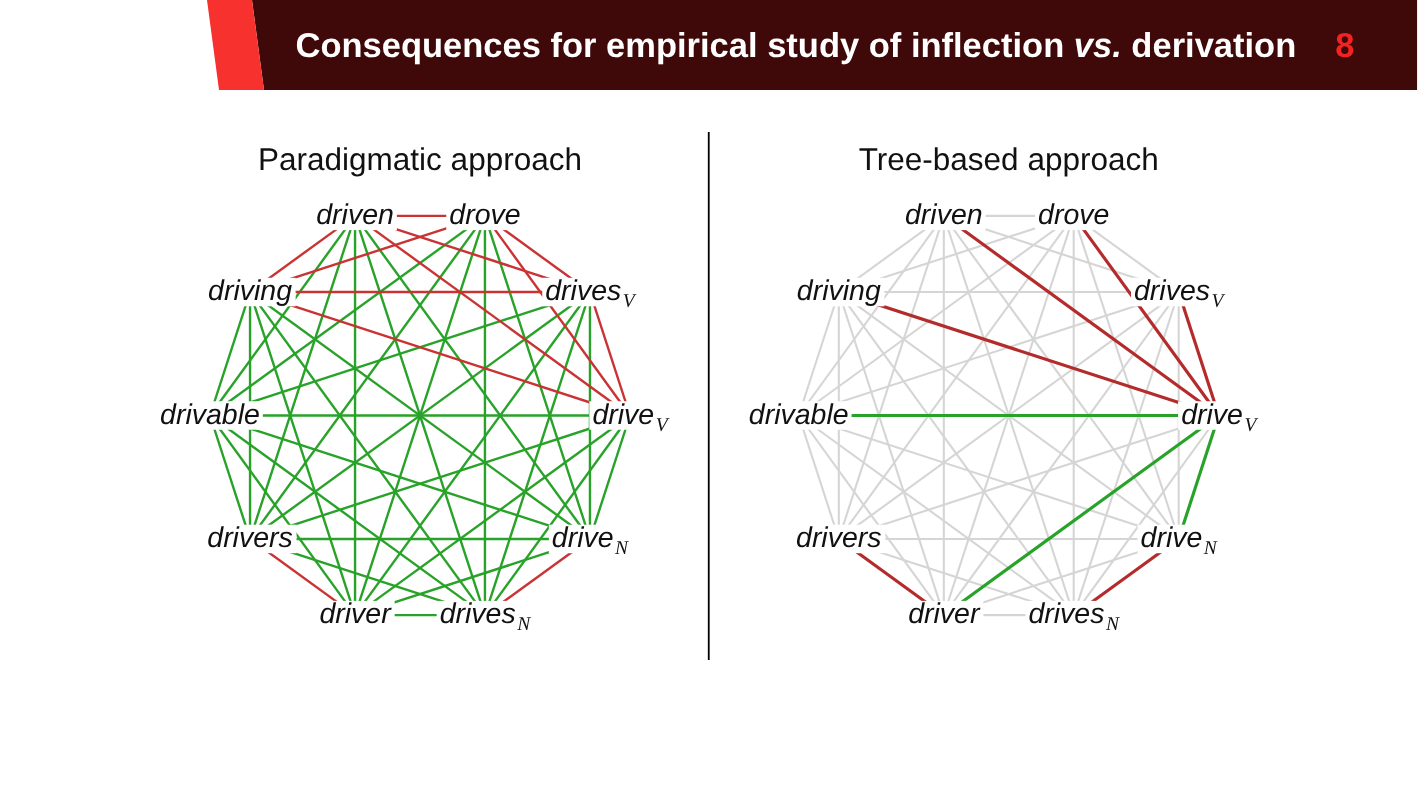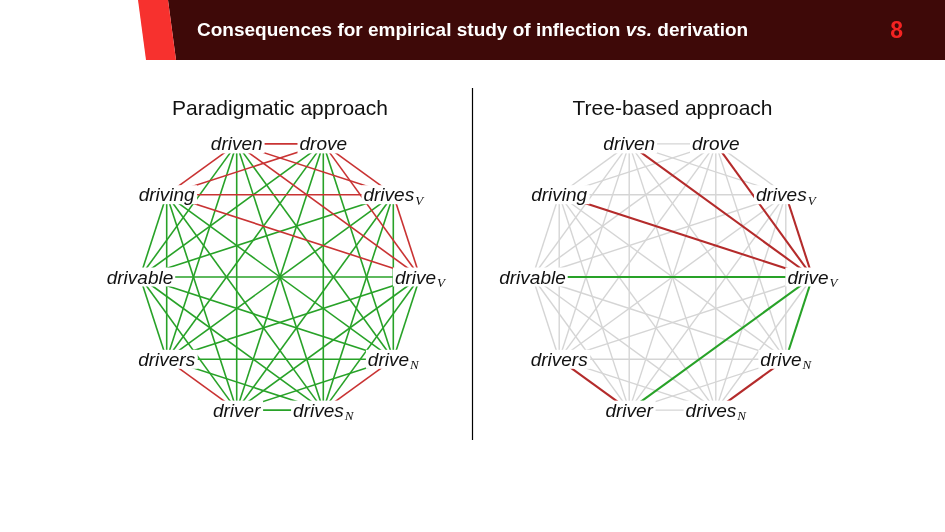--- a/index.html
+++ b/index.html
@@ -7,21 +7,21 @@
          font-family:"Liberation Sans", sans-serif;}
   
   .header{position:absolute;left:0;top:0;width:945px;height:60px;}
   .header-bg{position:absolute;left:0;top:0;width:945px;height:60px;
              background:var(--header-bg);
              clip-path:polygon(168px 0,945px 0,945px 60px,176px 60px);}
   .header-stripe{position:absolute;left:0;top:0;width:945px;height:60px;
              background:var(--header-stripe);
              clip-path:polygon(138px 0,168px 0,176px 60px,146px 60px);}
   .header-title{position:absolute;left:197px;top:0;height:60px;line-height:60px;
-             color:#ffffff;font-size:19px;font-weight:bold;white-space:pre;}
+             color:#ffffff;font-size:23px;font-weight:bold;white-space:pre;}
   .header-title span{white-space:pre;}
   .header-title .it{font-style:italic;}
   .slide-number{position:absolute;right:42px;top:0;height:60px;line-height:60px;
              color:var(--slide-number);font-size:23px;font-weight:bold;}
   
   svg.graphs{position:absolute;left:0;top:0;}
   text.gtitle{font-family:"Liberation Sans",sans-serif;font-size:21px;fill:#111;}
   text.nlabel{font-family:"Liberation Sans",sans-serif;font-size:19px;font-style:italic;fill:#111;}
   tspan.nsub{font-family:"Liberation Serif",serif;font-size:13px;font-style:italic;}
 </style>

